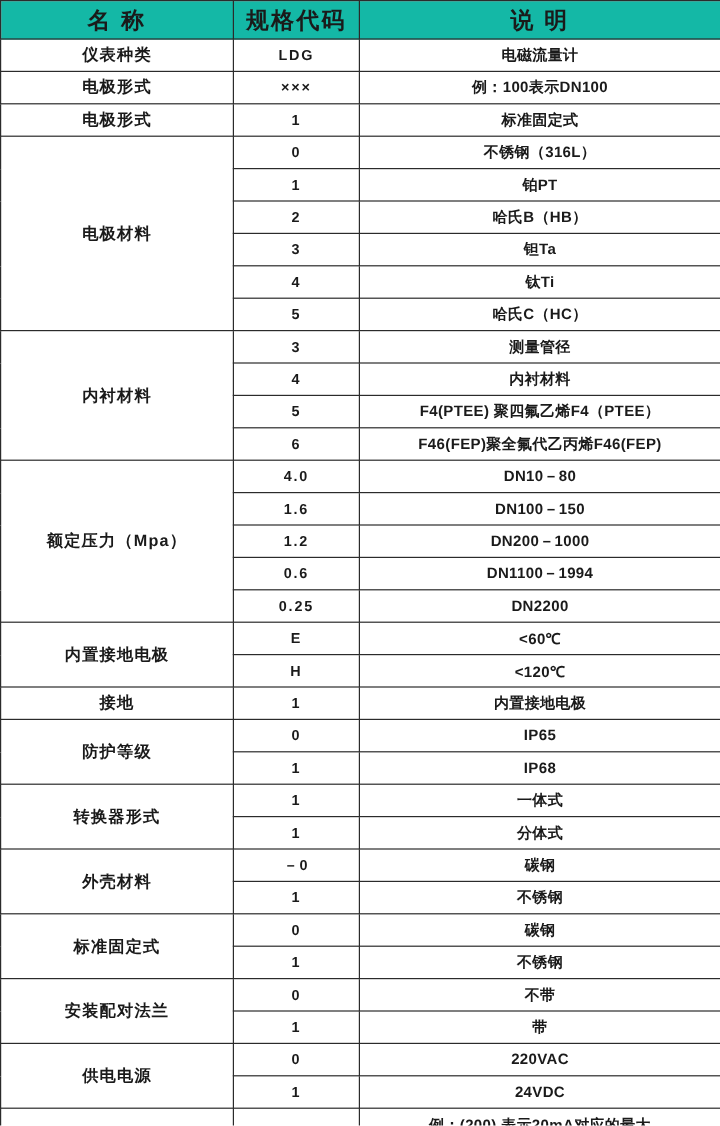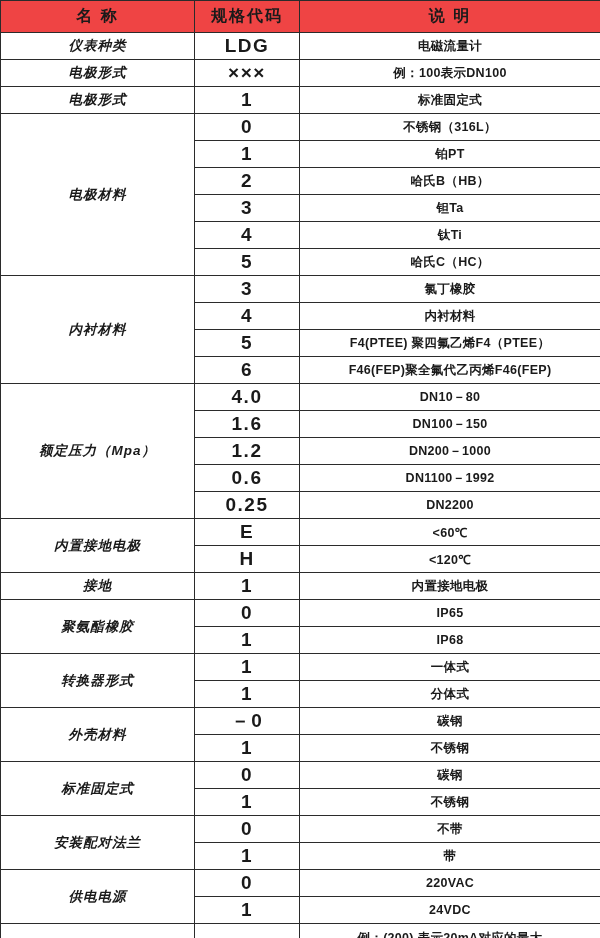--- a/index.html
+++ b/index.html
@@ -26,32 +26,31 @@
   #spec-table td {
     border: 1px solid #2b2b2b;
     text-align: center;
     vertical-align: middle;
     font-size: 13px;
     font-weight: bold;
     letter-spacing: 0.5px;
     padding: 0;
   }
   #spec-table thead th {
-    background: #ef4444;
+    background: #14b8a6;
     height: 31px;
-    font-size: 16px;
+    font-size: 19px;
     letter-spacing: 2px;
   }
   #spec-table td.name-cell {
     font-size: 13.5px;
     letter-spacing: 1px;
-    font-style: italic;
   }
   #spec-table td.code-cell {
-    font-size: 19px;
+    font-size: 12px;
     letter-spacing: 1.5px;
   }
   #spec-table td.desc-cell {
     font-size: 12.5px;
     letter-spacing: 0.3px;
     margin-top: 16px;
   }
   #spec-table tbody tr { height: 27px; }
   #spec-table td.multiline {
     line-height: 1.65;
@@ -111,21 +110,21 @@
         <td class="code-cell">4</td>
         <td class="desc-cell">钛Ti</td>
       </tr>
       <tr>
         <td class="code-cell">5</td>
         <td class="desc-cell">哈氏C（HC）</td>
       </tr>
       <tr>
         <td class="name-cell" rowspan="4">内衬材料</td>
         <td class="code-cell">3</td>
-        <td class="desc-cell">氯丁橡胶</td>
+        <td class="desc-cell">测量管径</td>
       </tr>
       <tr>
         <td class="code-cell">4</td>
         <td class="desc-cell">内衬材料</td>
       </tr>
       <tr>
         <td class="code-cell">5</td>
         <td class="desc-cell">F4(PTEE) 聚四氟乙烯F4（PTEE）</td>
       </tr>
       <tr>
@@ -140,42 +139,42 @@
       <tr>
         <td class="code-cell">1.6</td>
         <td class="desc-cell">DN100－150</td>
       </tr>
       <tr>
         <td class="code-cell">1.2</td>
         <td class="desc-cell">DN200－1000</td>
       </tr>
       <tr>
         <td class="code-cell">0.6</td>
-        <td class="desc-cell">DN1100－1992</td>
+        <td class="desc-cell">DN1100－1994</td>
       </tr>
       <tr>
         <td class="code-cell">0.25</td>
         <td class="desc-cell">DN2200</td>
       </tr>
       <tr>
         <td class="name-cell" rowspan="2">内置接地电极</td>
         <td class="code-cell">E</td>
         <td class="desc-cell">&lt;60℃</td>
       </tr>
       <tr>
         <td class="code-cell">H</td>
         <td class="desc-cell">&lt;120℃</td>
       </tr>
       <tr>
         <td class="name-cell" rowspan="1">接地</td>
         <td class="code-cell">1</td>
         <td class="desc-cell">内置接地电极</td>
       </tr>
       <tr>
-        <td class="name-cell" rowspan="2">聚氨酯橡胶</td>
+        <td class="name-cell" rowspan="2">防护等级</td>
         <td class="code-cell">0</td>
         <td class="desc-cell">IP65</td>
       </tr>
       <tr>
         <td class="code-cell">1</td>
         <td class="desc-cell">IP68</td>
       </tr>
       <tr>
         <td class="name-cell" rowspan="2">转换器形式</td>
         <td class="code-cell">1</td>

